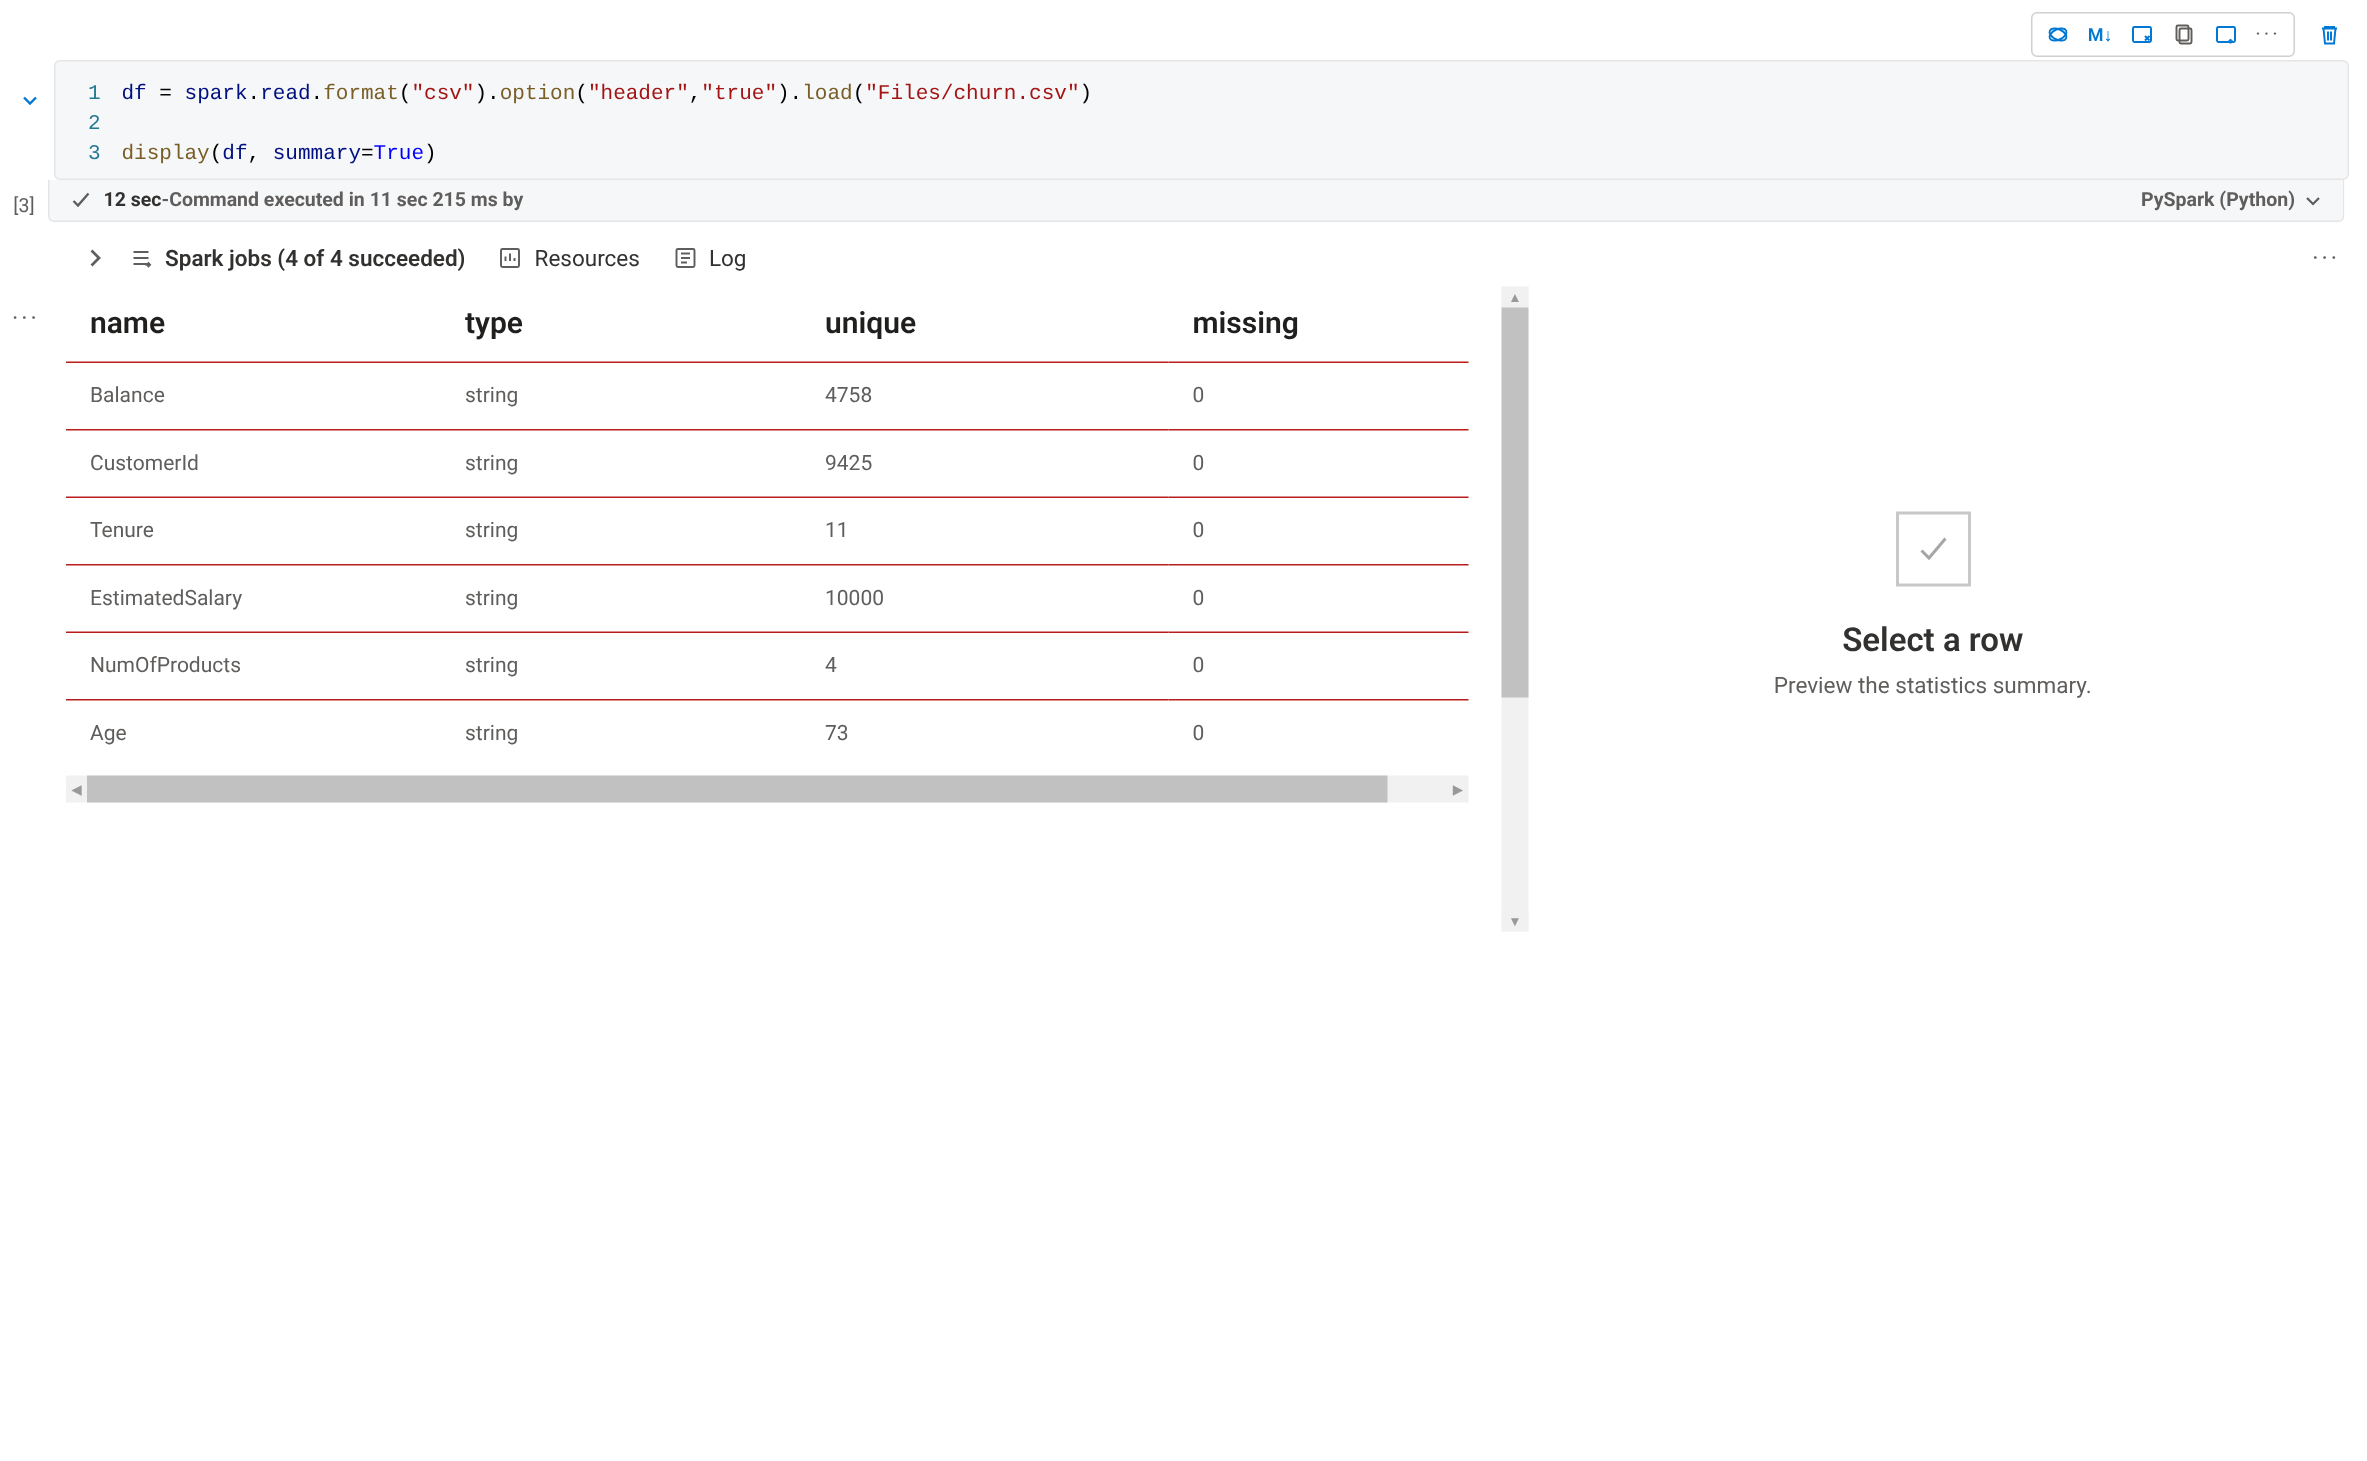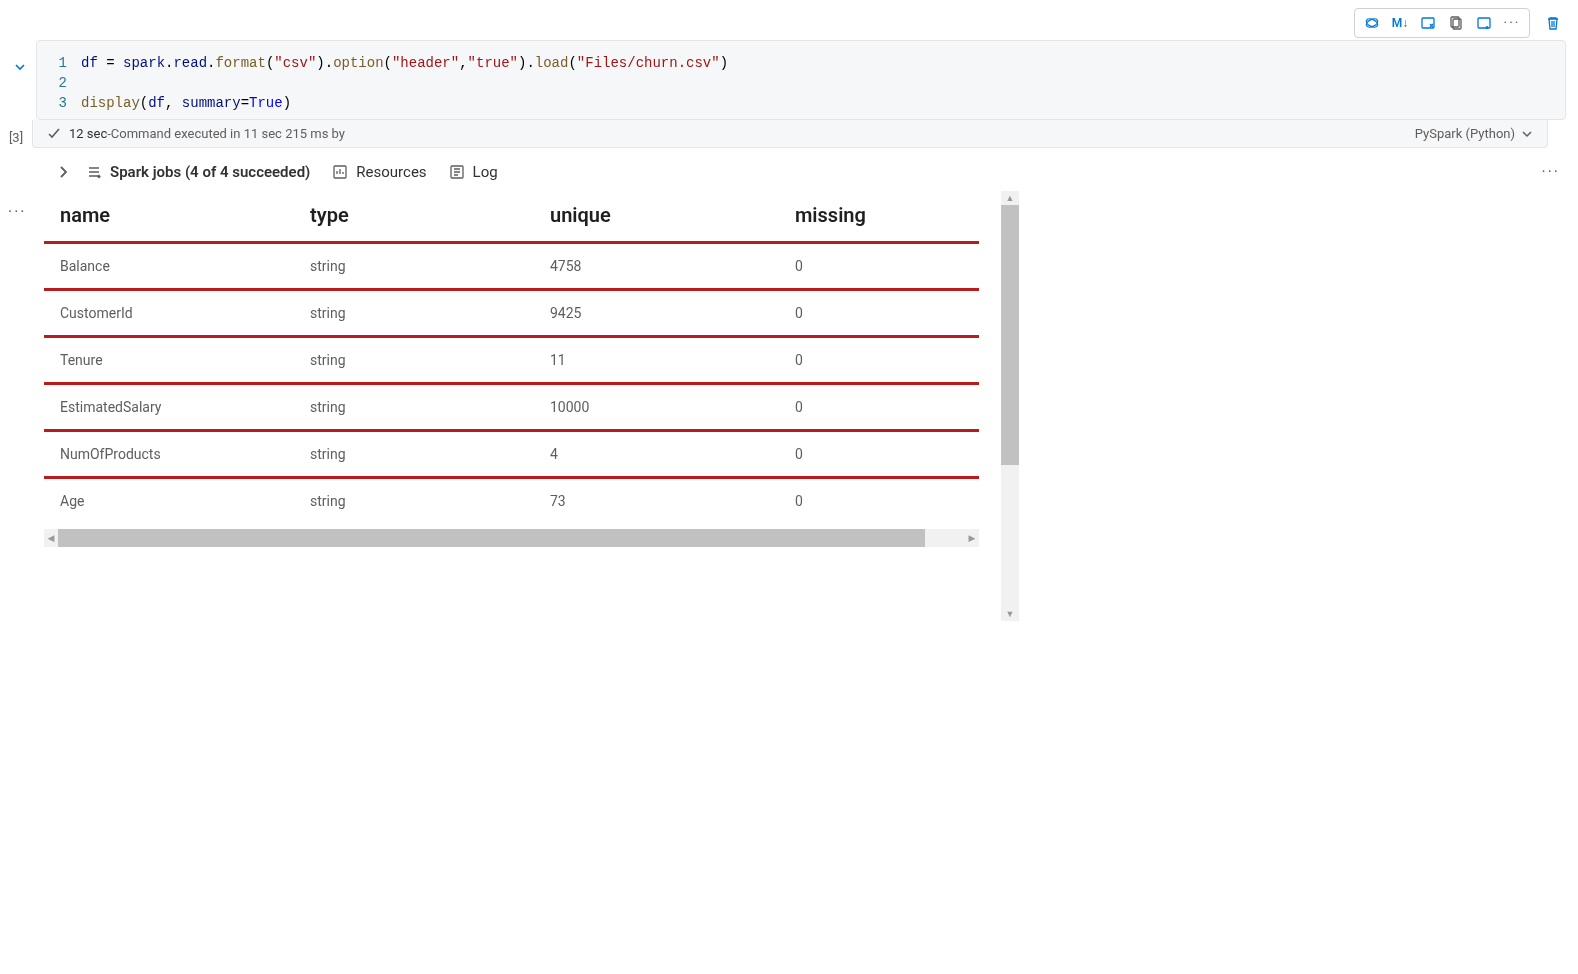--- a/index.html
+++ b/index.html
@@ -107,21 +107,22 @@
     flex: 1;
     background: #f6f7f9;
     border: 1px solid #e5e5e5;
     border-top: none;
     border-radius: 0 0 4px 4px;
     padding: 6px 14px;
     display: flex;
     align-items: center;
     font-size: 13px;
     color: #605e5c;
-    margin-right: 30px;
+    margin-right: 15px;
+    font-weight: bold;
   }
   .status-check {
     margin-right: 8px;
     color: #605e5c;
   }
   .status-time { color: #323130; }
   .status-lang {
     margin-left: auto;
     display: flex;
     align-items: center;
@@ -188,21 +189,21 @@
   .summary-table th {
     text-align: left;
     font-weight: 600;
     font-size: 20px;
     padding: 12px 16px 14px 16px;
     border-bottom: none;
     color: #201f1e;
   }
   .summary-table td {
     padding: 14px 16px;
-    border-top: 3px solid #b91c1c;
+    border-top: 1px solid #b91c1c;
     color: #605e5c;
   }
 
   
   .vscroll {
     position: absolute;
     right: -20px;
     top: 0;
     width: 18px;
     height: 430px;
@@ -458,13 +459,22 @@
     </div>
 
     <div class="hscroll">
       <div class="arrow">◀</div>
       <div class="thumb"></div>
       <div class="gap"></div>
       <div class="arrow">▶</div>
     </div>
   </div>
 
+  <div class="preview-pane">
+    <div class="preview-box">
+      <svg width="28" height="28" viewBox="0 0 28 28" fill="none" stroke="currentColor" stroke-width="2">
+        <path d="M6 15 l5 5 l11 -13"></path>
+      </svg>
+    </div>
+    <div class="preview-title">Select a row</div>
+    <div class="preview-sub">Preview the statistics summary.</div>
+  </div>
 </div>
 
 </body></html>

